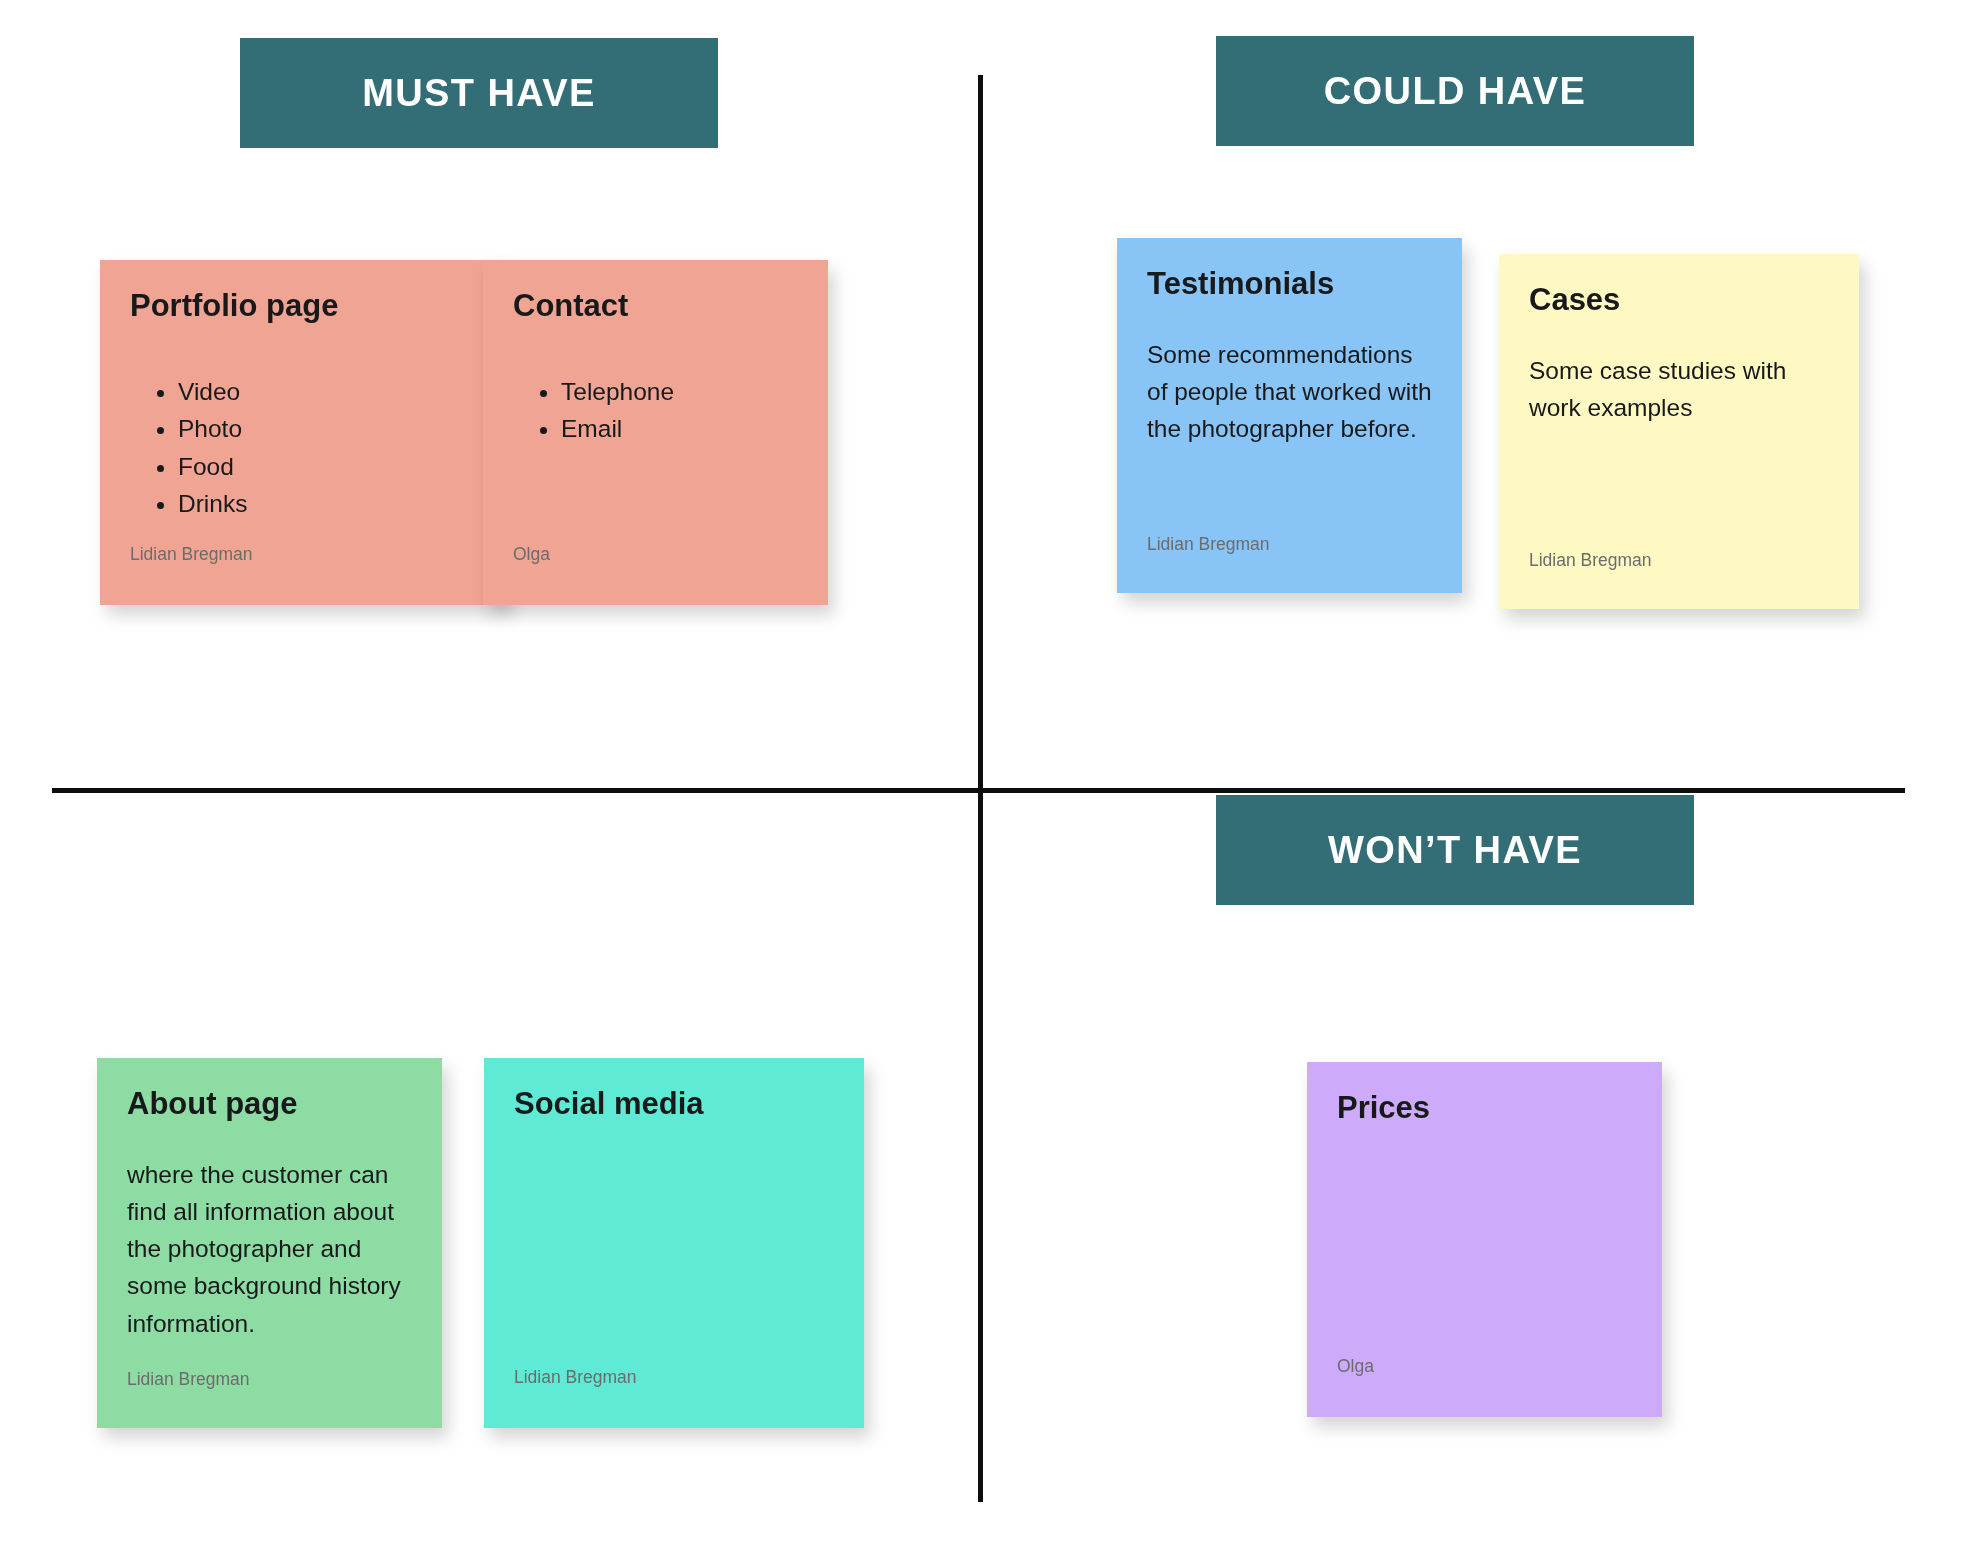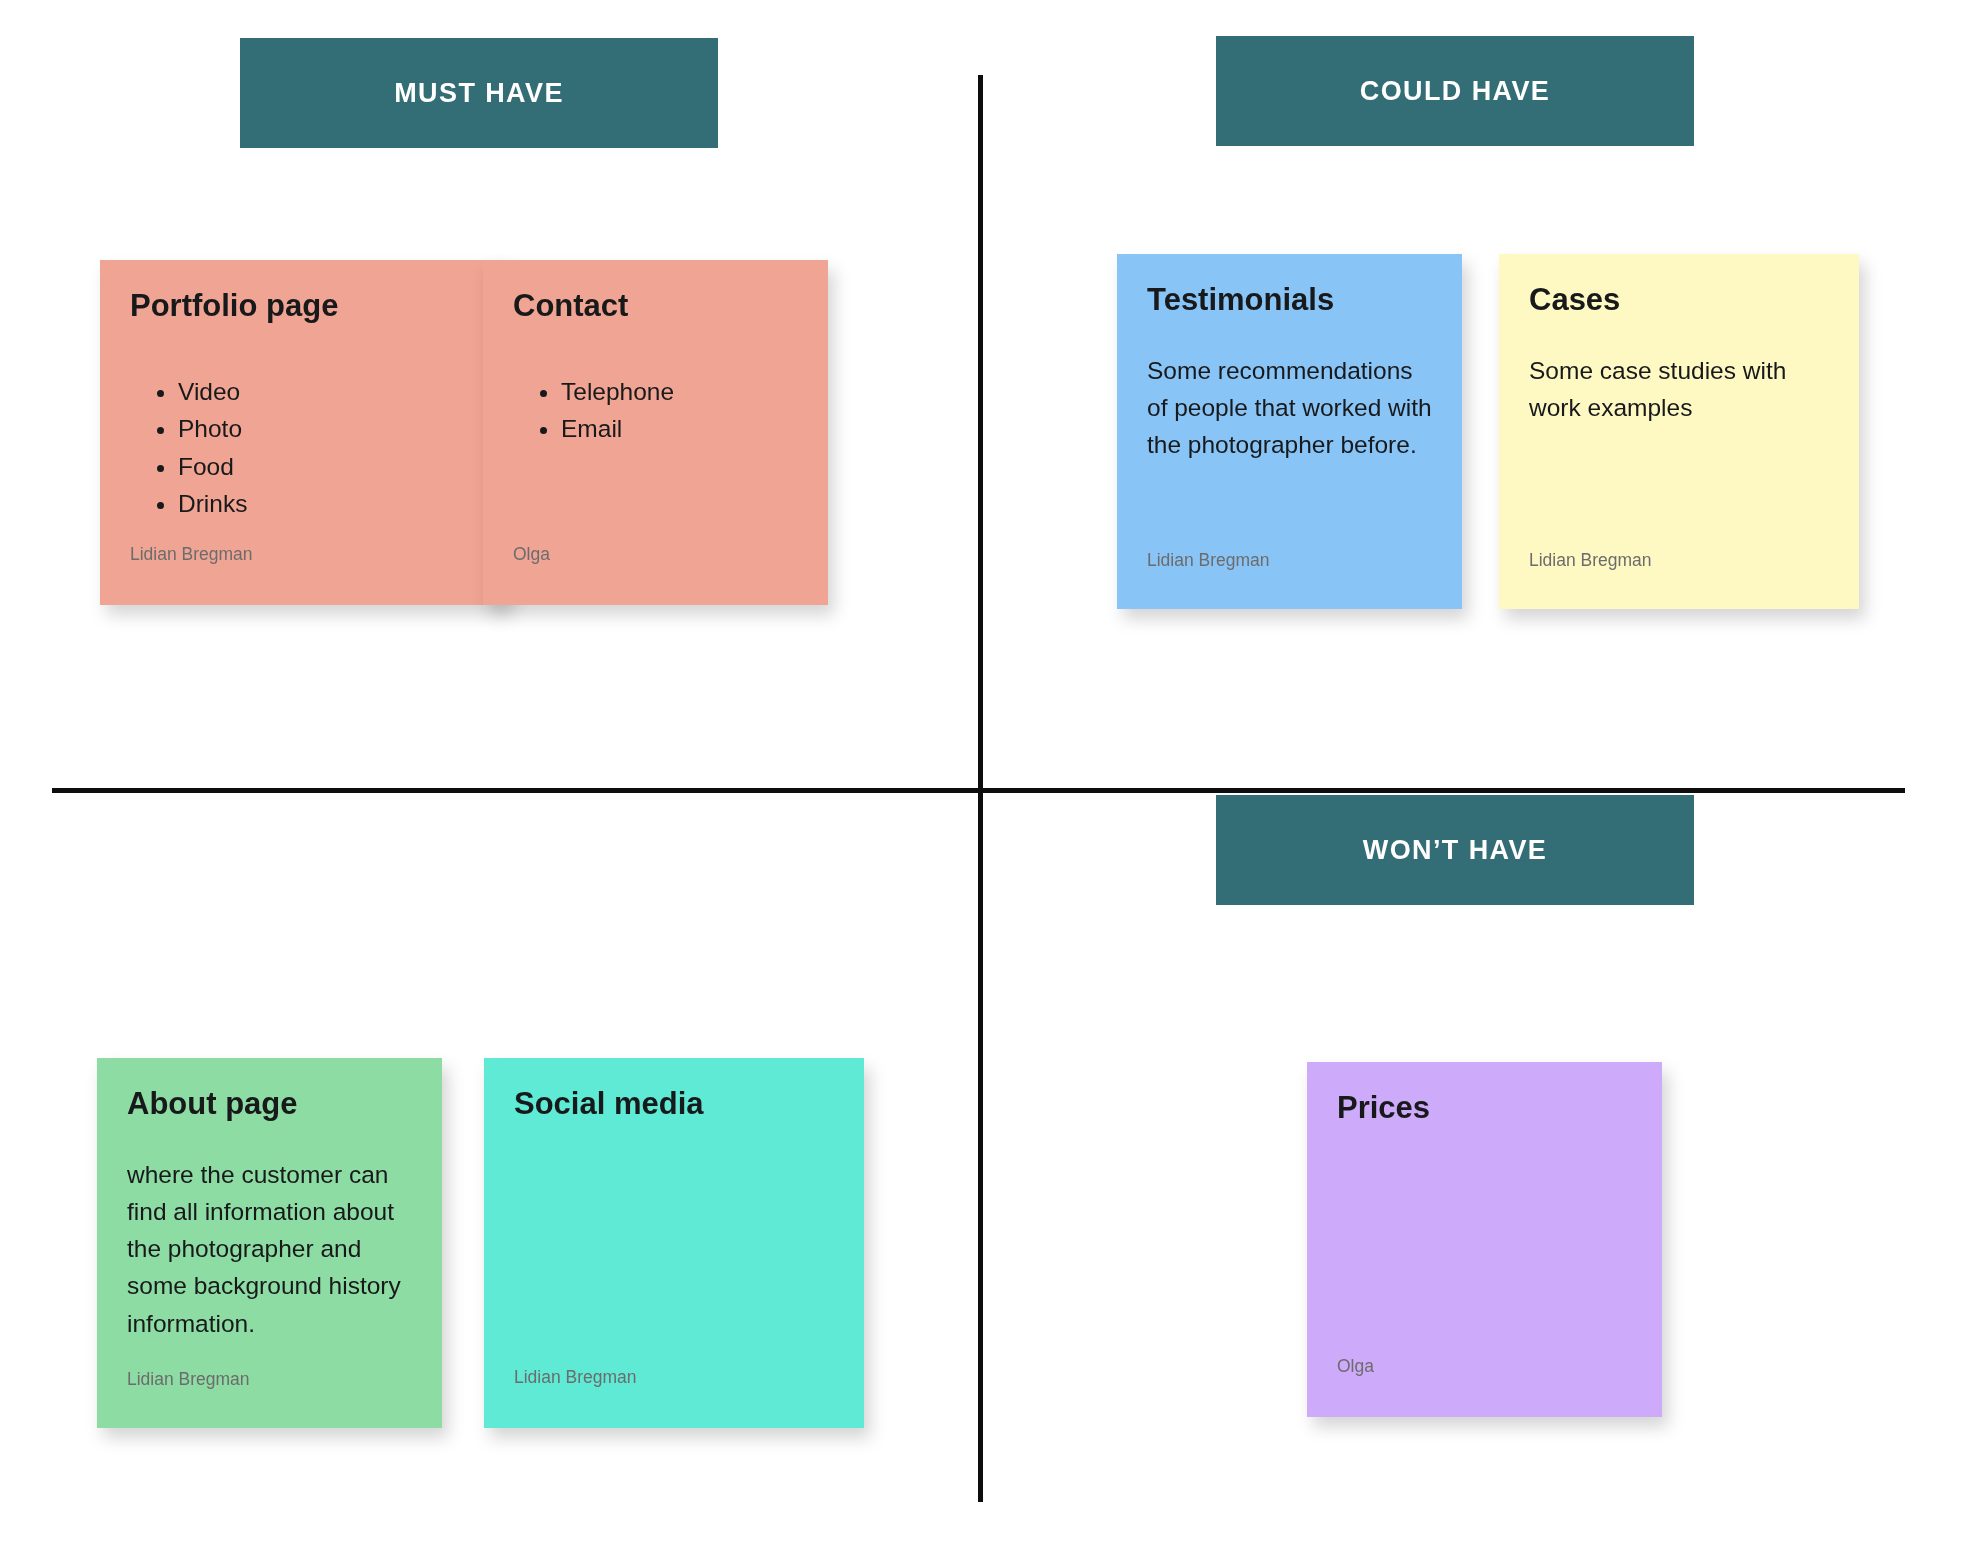--- a/index.html
+++ b/index.html
@@ -38,21 +38,21 @@
     width: 1853px;
     height: 5px;
     background: #0d0d0d;
   }
 
   
   .quad-header {
     position: absolute;
     background: #336d76;
     color: #ffffff;
-    font-size: 27px;
+    font-size: 38px;
     font-weight: bold;
     letter-spacing: 1.4px;
     display: flex;
     align-items: center;
     justify-content: center;
     text-align: center;
     line-height: 1;
   }
   .hdr-must   { left: 240px;  top: 38px;  width: 478px; height: 110px; }
   .hdr-could  { left: 1216px; top: 36px;  width: 478px; height: 110px; }
@@ -105,21 +105,21 @@
   }
   .note-portfolio .note-author { bottom: 42px; }
 
   .note-contact {
     left: 483px; top: 260px; width: 345px; height: 345px;
     background: #f0a493;
   }
   .note-contact .note-author { bottom: 42px; }
 
   .note-testimonials {
-    left: 1117px; top: 254px; width: 345px; height: 355px;
+    left: 1117px; top: 238px; width: 345px; height: 355px;
     background: #89c4f7;
   }
   .note-testimonials .note-author { bottom: 40px; }
 
   .note-cases {
     left: 1499px; top: 254px; width: 360px; height: 355px;
     background: #fef9c3;
   }
   .note-cases .note-author { bottom: 40px; }
 

